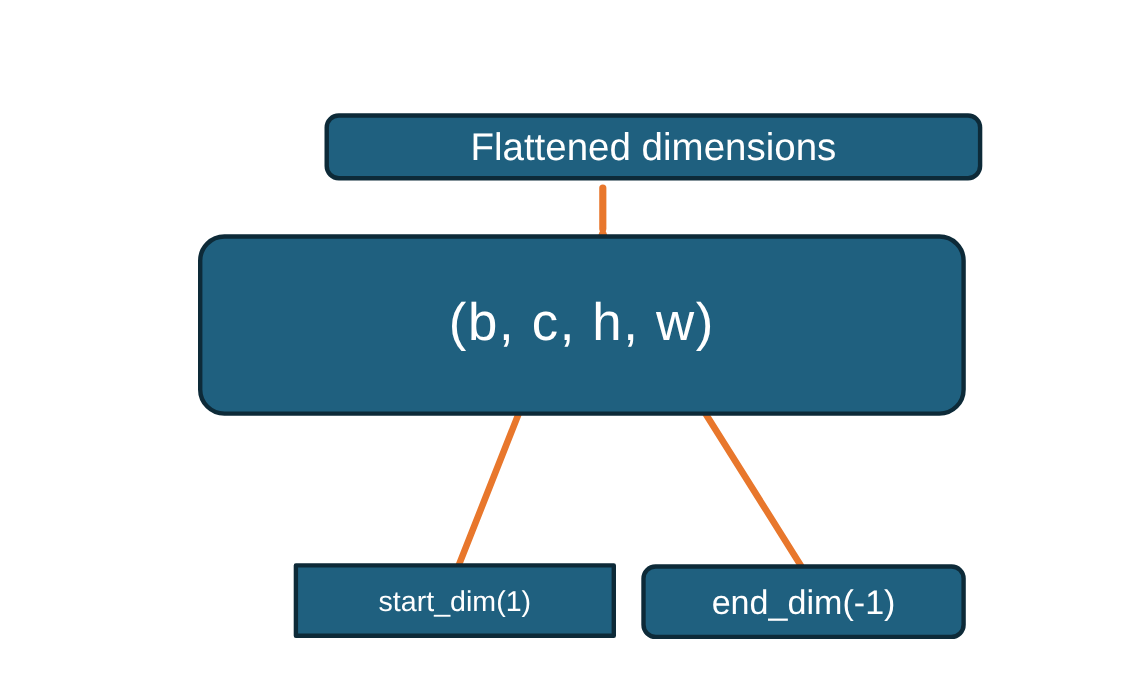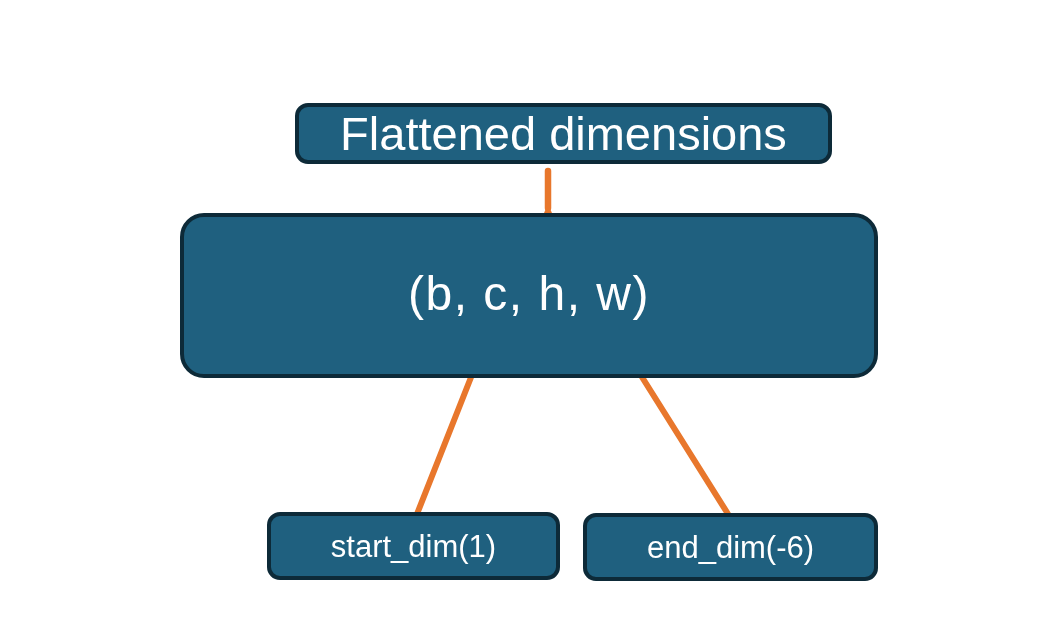--- a/index.html
+++ b/index.html
@@ -25,37 +25,37 @@
     border: 4px solid var(--box-border);
     color: var(--text-color);
     display: flex;
     align-items: center;
     justify-content: center;
     white-space: nowrap;
     line-height: 1;
   }
   .node-top {
     left: 295px; top: 103px;
-    width: 537px; height: 61px;
+    width: 598px; height: 61px;
     border-radius: 13px;
-    font-size: 47px;
+    font-size: 35px;
   }
   .node-tensor {
     left: 180px; top: 213px;
     width: 698px; height: 165px;
     border-radius: 24px;
     font-size: 48px;
     letter-spacing: 1.5px;
     padding-bottom: 4px;
   }
   .node-start {
     left: 267px; top: 512px;
     width: 293px; height: 68px;
-    border-radius: 13px;
-    font-size: 31px;
+    border-radius: 2px;
+    font-size: 26px;
   }
   .node-end {
     left: 583px; top: 513px;
     width: 295px; height: 68px;
     border-radius: 13px;
     font-size: 31px;
   }
   svg.overlay {
     position: absolute;
     left: 0; top: 0;
@@ -105,16 +105,16 @@
 
   <div class="node node-tensor">
     <span>(b, c, h, w)</span>
   </div>
 
   <div class="node node-start">
     <span>start_dim(1)</span>
   </div>
 
   <div class="node node-end">
-    <span>end_dim(-6)</span>
+    <span>end_dim(-1)</span>
   </div>
 
 </div>
 
 </body></html>

